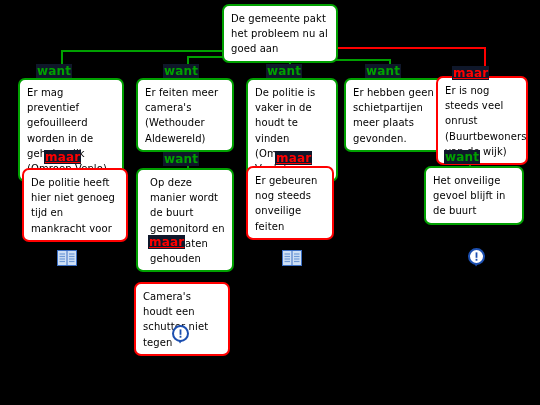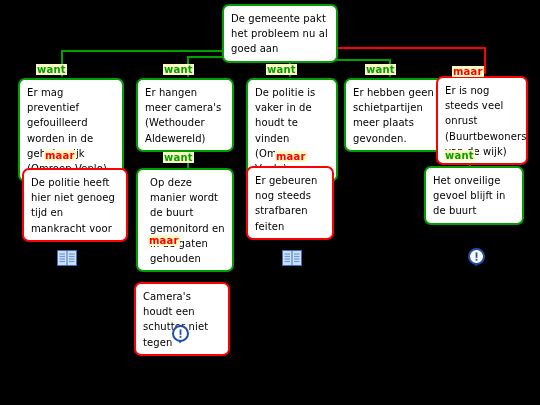--- a/index.html
+++ b/index.html
@@ -6,24 +6,24 @@
   body{width:540px;height:405px;position:relative;overflow:hidden;
        font-family:"DejaVu Sans","Liberation Sans",sans-serif;}
   #canvas{position:absolute;left:0;top:0;width:540px;height:405px;}
   svg.links{position:absolute;left:0;top:0;width:540px;height:405px;overflow:visible;}
   .node{position:absolute;background:#fff;border-radius:7px;box-sizing:border-box;
         padding:5px 6px 4px 7px;color:#000;font-size:10px;line-height:1.52;
         letter-spacing:.1px;}
   .node.green{border:2px solid #00a000;}
   .node.red{border:2px solid #ff0000;border-radius:7px;}
   .node span{display:block;}
-  .edgelabel{position:absolute;font-size:10px;font-weight:bold;letter-spacing:.2px;
-             background:#fef9c3;padding:0 1px;}
+  .edgelabel{position:absolute;font-size:12px;font-weight:bold;letter-spacing:.2px;
+             background:#0f172a;padding:0 1px;}
   .edgelabel.green{color:#00a000;}
-  .edgelabel.red{color:#ff0000;}
+  .edgelabel.red{color:#ff0000;text-decoration:underline;}
   .icon{position:absolute;}
   .doc-icon{width:20px;height:16px;}
   .bubble-icon{width:17px;height:19px;}
 </style>
 </head>
 <body>
 
 <div id="canvas">
 
   <svg class="links">
@@ -77,40 +77,40 @@
   </svg>
 
   <div class="node green" style="left:222px;top:4px;width:116px;">
     <span>De gemeente pakt het probleem nu al goed aan</span>
   </div>
 
   <div class="node green" style="left:18px;top:78px;width:106px;">
     <span>Er mag preventief gefouilleerd worden in de gehele wijk (Omroep Venlo)</span>
   </div>
   <div class="node green" style="left:136px;top:78px;width:98px;">
-    <span>Er hangen meer camera's (Wethouder Aldewereld)</span>
+    <span>Er feiten meer camera's (Wethouder Aldewereld)</span>
   </div>
   <div class="node green" style="left:246px;top:78px;width:92px;">
     <span>De politie is vaker in de houdt te vinden (Omroep Venlo)</span>
   </div>
   <div class="node green" style="left:344px;top:78px;width:100px;">
     <span>Er hebben geen schietpartijen meer plaats gevonden.</span>
   </div>
   <div class="node red" style="left:436px;top:76px;width:92px;">
     <span>Er is nog steeds veel onrust (Buurtbewoners van de wijk)</span>
   </div>
 
   <div class="node red" style="left:22px;top:168px;width:106px;">
     <span>De politie heeft hier niet genoeg tijd en mankracht voor</span>
   </div>
   <div class="node green" style="left:136px;top:168px;width:98px;padding-left:12px;">
     <span>Op deze manier wordt de buurt gemonitord en in de gaten gehouden</span>
   </div>
   <div class="node red" style="left:246px;top:166px;width:88px;">
-    <span>Er gebeuren nog steeds strafbaren feiten</span>
+    <span>Er gebeuren nog steeds onveilige feiten</span>
   </div>
   <div class="node green" style="left:424px;top:166px;width:100px;">
     <span>Het onveilige gevoel blijft in de buurt</span>
   </div>
 
   <div class="node red" style="left:134px;top:250px;width:96px;margin-top:32px;">
     <span>Camera's houdt een schutter niet tegen</span>
   </div>
 
   <div class="edgelabel green" style="left:36px;top:64px;">want</div>

